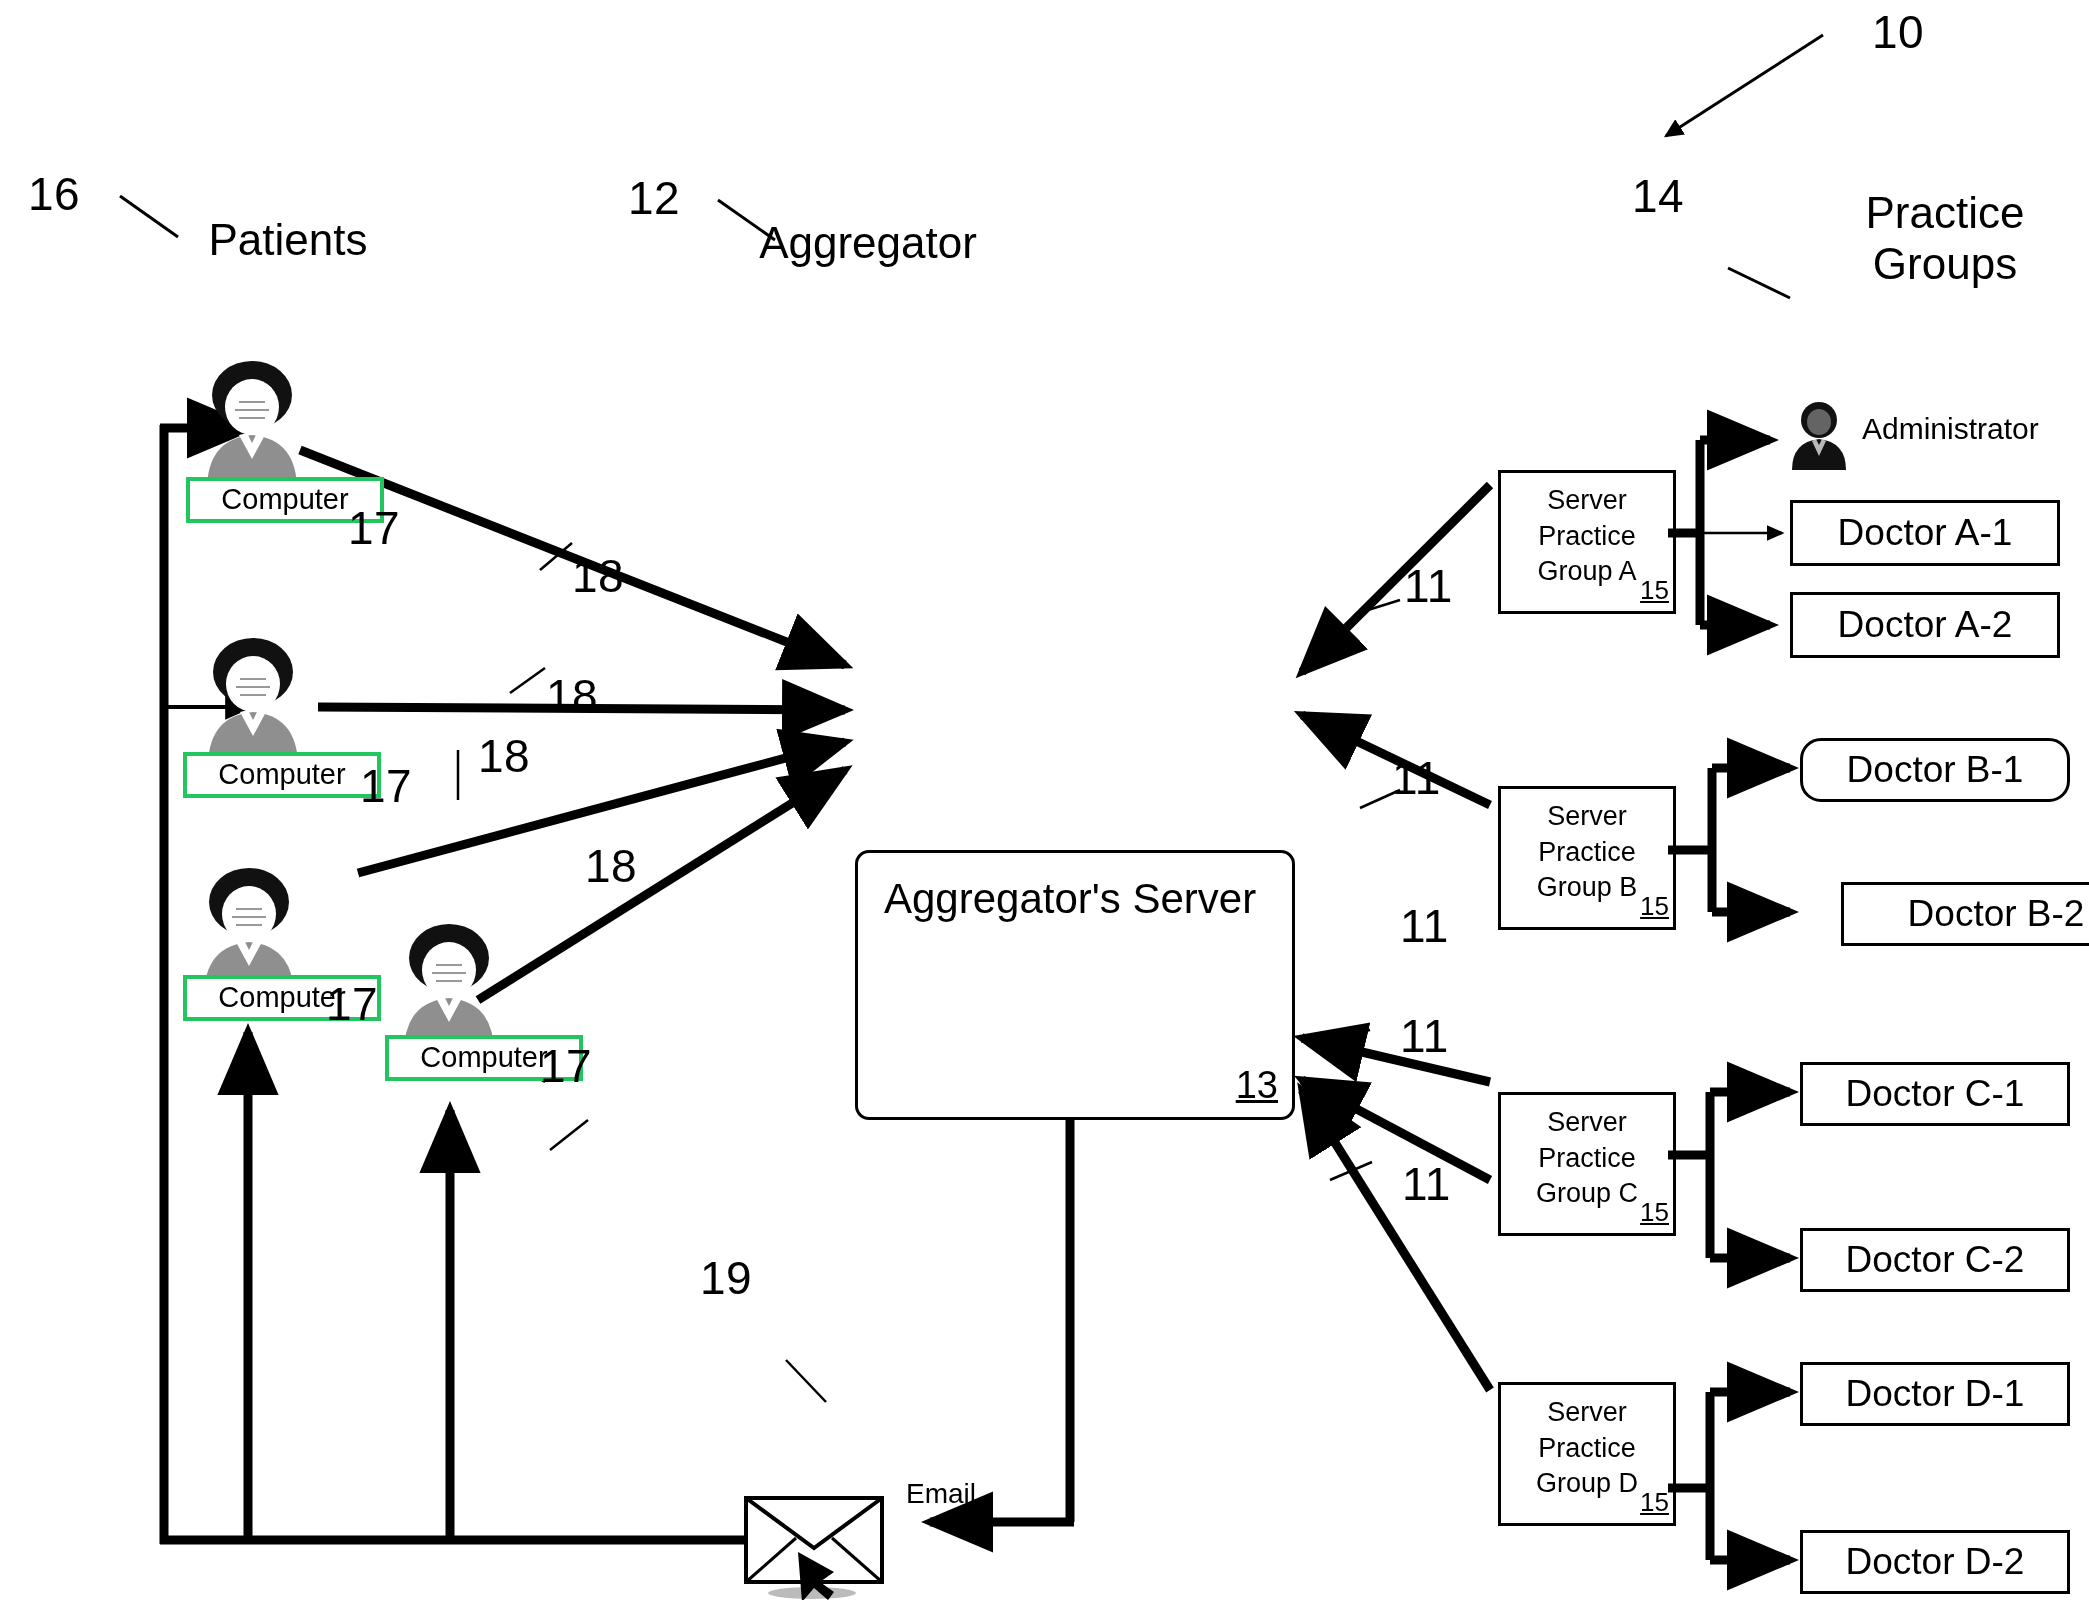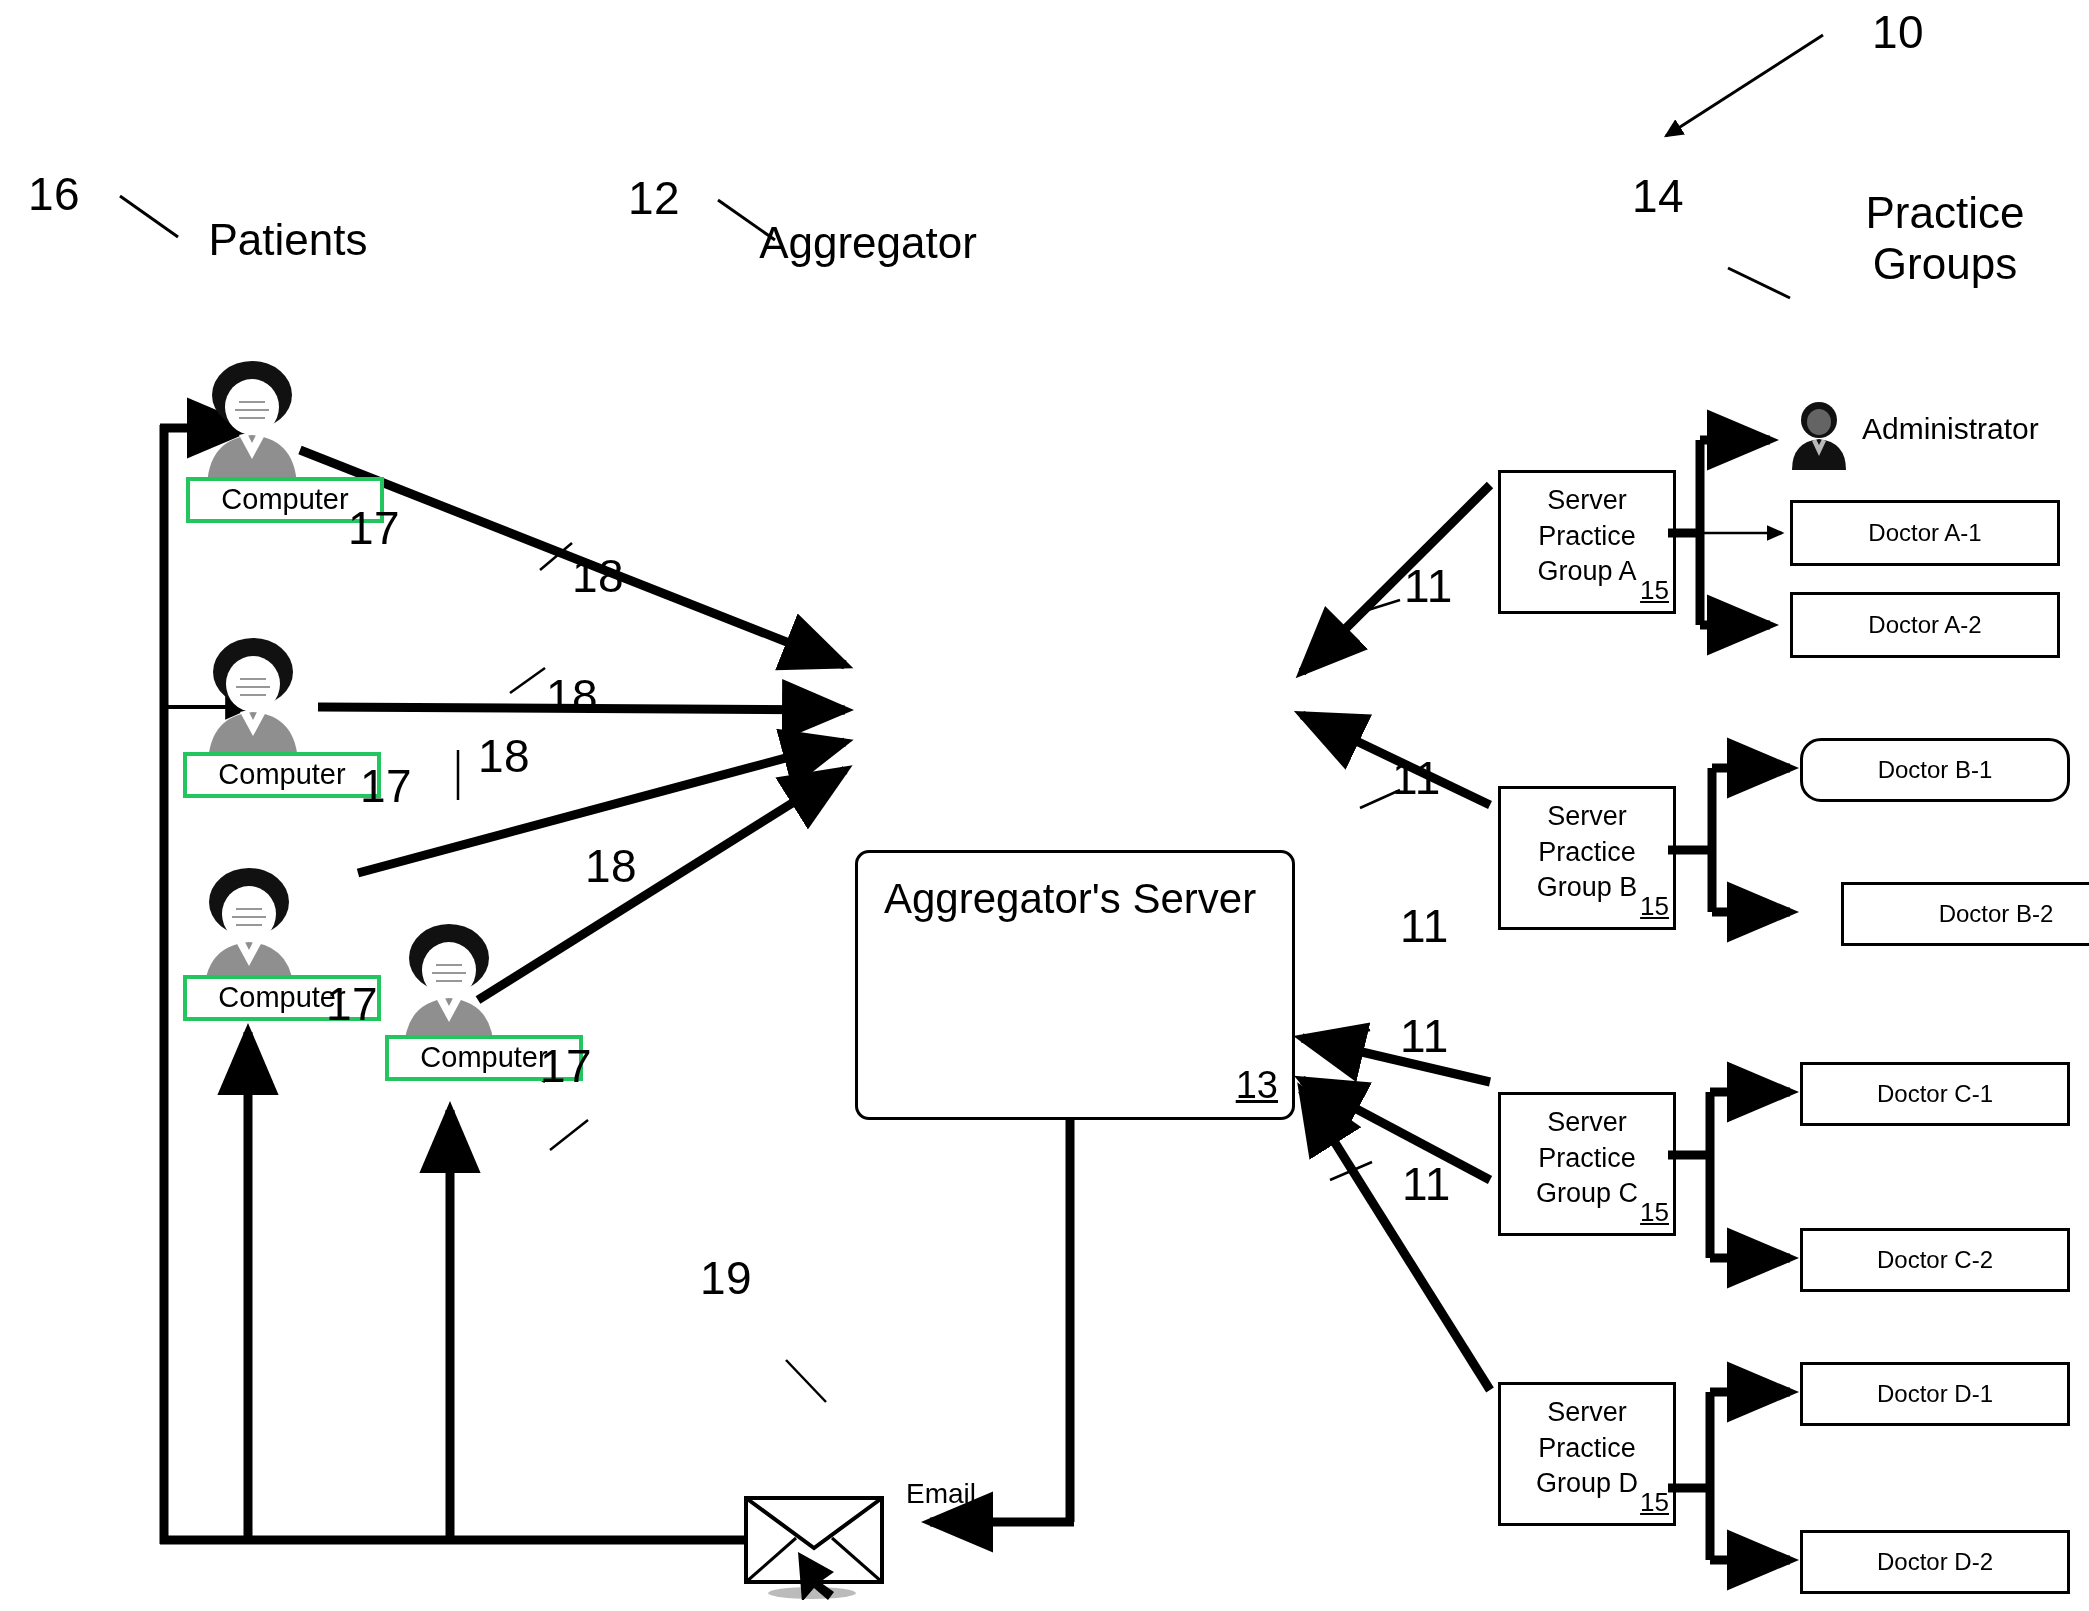--- a/index.html
+++ b/index.html
@@ -58,21 +58,21 @@
   }
   .pg-box .num15 {
     position: absolute;
     right: 4px;
     bottom: 4px;
     font-size: 26px;
     text-decoration: underline;
   }
   .doc-box {
     border: 3px solid #000;
-    font-size: 24px;
+    font-size: 37px;
     display: flex;
     align-items: center;
     justify-content: center;
   }
   .computer-box {
     border: 4px solid #22c55e;
     font-size: 29px;
     display: flex;
     align-items: center;
     justify-content: center;

